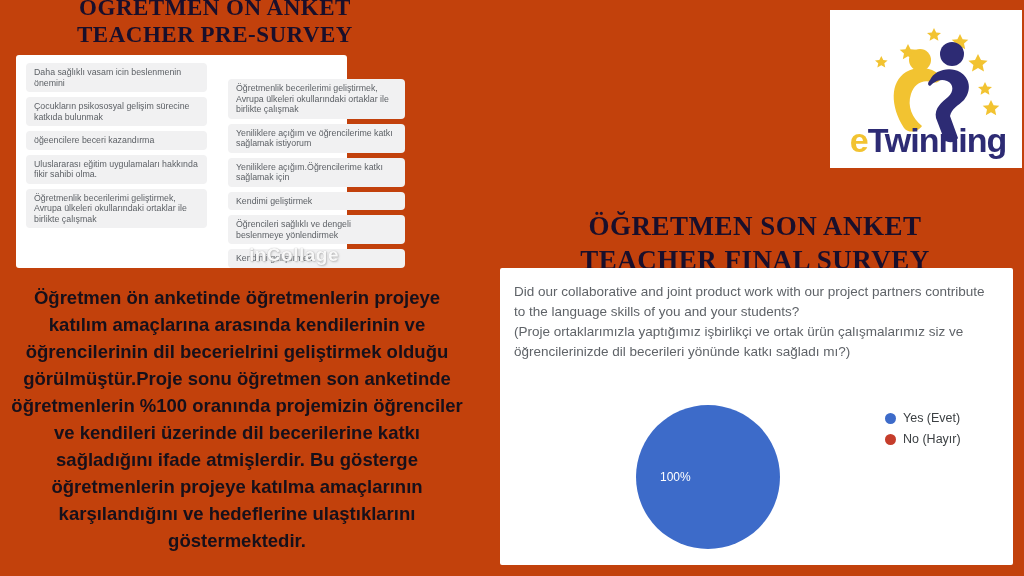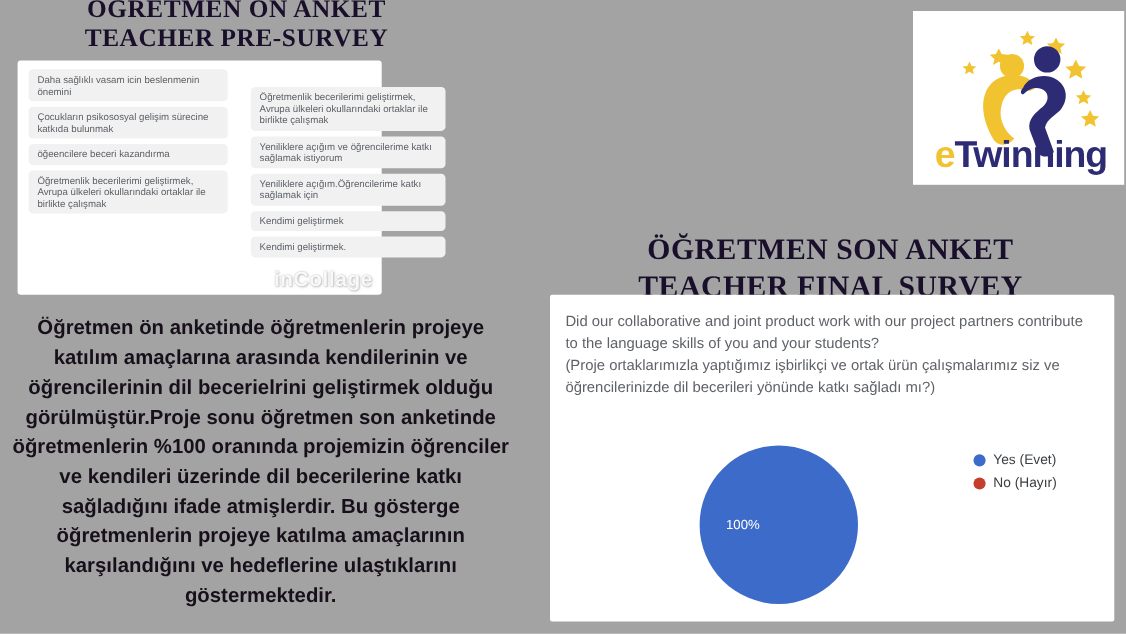--- a/index.html
+++ b/index.html
@@ -1,18 +1,18 @@
 <!DOCTYPE html>
 <html><head>
 <meta charset="utf-8">
 <style>
   html,body{margin:0;padding:0;}
   .slide{
     position:relative; width:1024px; height:576px; overflow:hidden;
-    background:#a3a3a3;
+    background:#c2410c;
     font-family:"Liberation Sans", sans-serif;
   }
   
   .big-title{
     position:absolute; text-align:center;
     font-family:"Liberation Serif", serif; font-weight:bold;
     color:#190F2B; letter-spacing:.5px;
   }
   .title-pre{ left:40px; top:-6px; width:350px; font-size:23px; line-height:27px;}
   .title-final{ left:520px; top:209px; width:470px; font-size:27px; line-height:34px;}
@@ -74,27 +74,29 @@
   <div class="big-title title-pre">
     <div>ÖĞRETMEN ÖN ANKET</div>
     <div>TEACHER PRE-SURVEY</div>
   </div>
 
   <div class="panel-pre">
     <div class="chip-col col-left" id="chips-left">
         <div class="chip">Daha sağlıklı vasam icin beslenmenin önemini</div>
         <div class="chip">Çocukların psikososyal gelişim sürecine katkıda bulunmak</div>
         <div class="chip">öğeencilere beceri kazandırma</div>
+        <div class="chip">Uluslararası eğitim uygulamaları hakkında fikir sahibi olma.</div>
         <div class="chip">Öğretmenlik becerilerimi geliştirmek, Avrupa ülkeleri okullarındaki ortaklar ile birlikte çalışmak</div>
       </div>
     <div class="chip-col col-right" id="chips-right">
         <div class="chip">Öğretmenlik becerilerimi geliştirmek, Avrupa ülkeleri okullarındaki ortaklar ile birlikte çalışmak</div>
         <div class="chip">Yeniliklere açığım ve öğrencilerime katkı sağlamak istiyorum</div>
         <div class="chip">Yeniliklere açığım.Öğrencilerime katkı sağlamak için</div>
         <div class="chip">Kendimi geliştirmek</div>
+        <div class="chip">Öğrencileri sağlıklı ve dengeli beslenmeye yönlendirmek</div>
         <div class="chip">Kendimi geliştirmek.</div>
       </div>
     <div class="watermark">inCollage</div>
   </div>
 
   <div class="summary">Öğretmen ön anketinde öğretmenlerin projeye katılım amaçlarına arasında kendilerinin ve öğrencilerinin  dil becerielrini geliştirmek olduğu görülmüştür.Proje sonu öğretmen son anketinde öğretmenlerin %100 oranında projemizin öğrenciler ve kendileri üzerinde dil becerilerine katkı sağladığını ifade atmişlerdir. Bu gösterge öğretmenlerin projeye katılma amaçlarının karşılandığını ve hedeflerine ulaştıklarını göstermektedir.</div>
 
   <div class="logo-box">
     <svg width="192" height="158" viewBox="0 0 192 158">
       <g fill="#F2C331">

